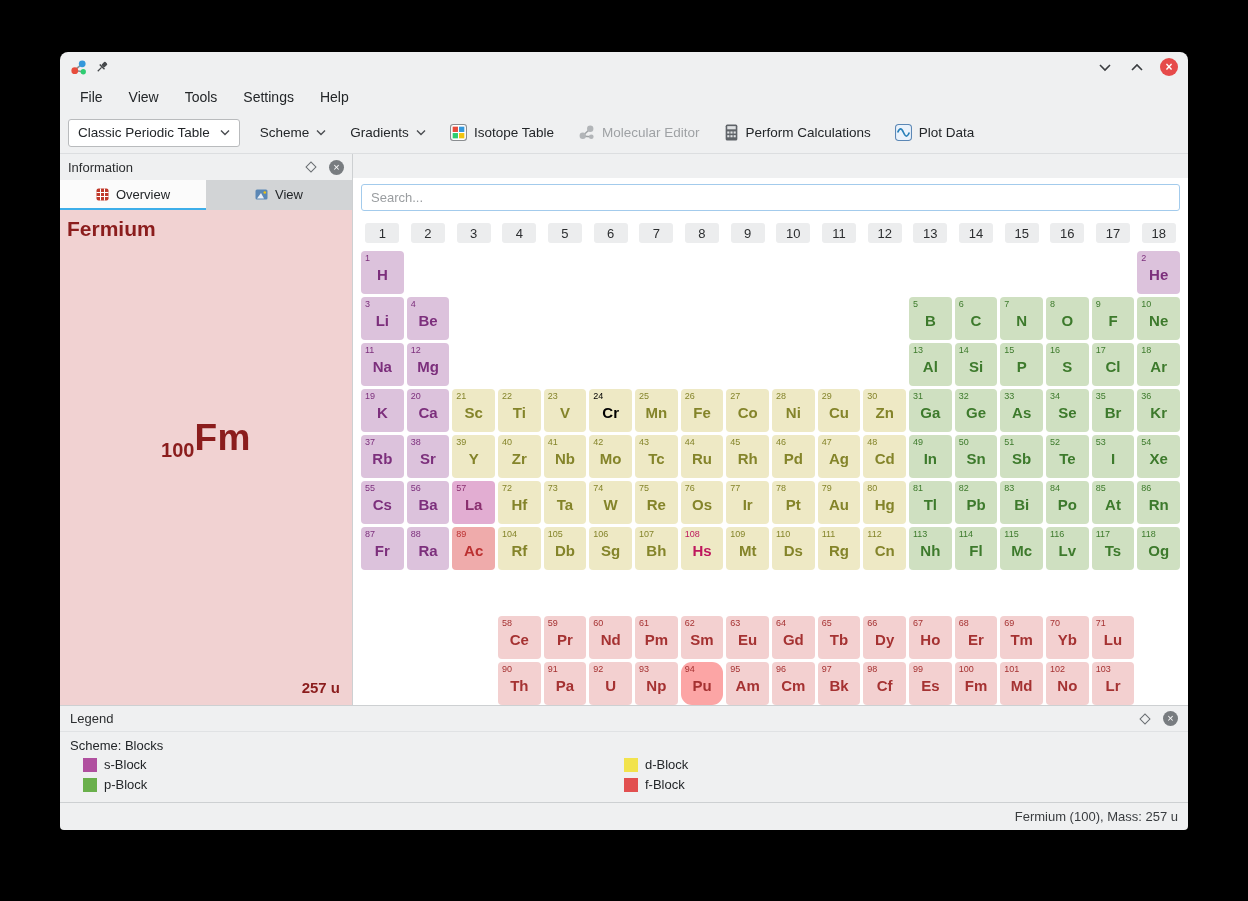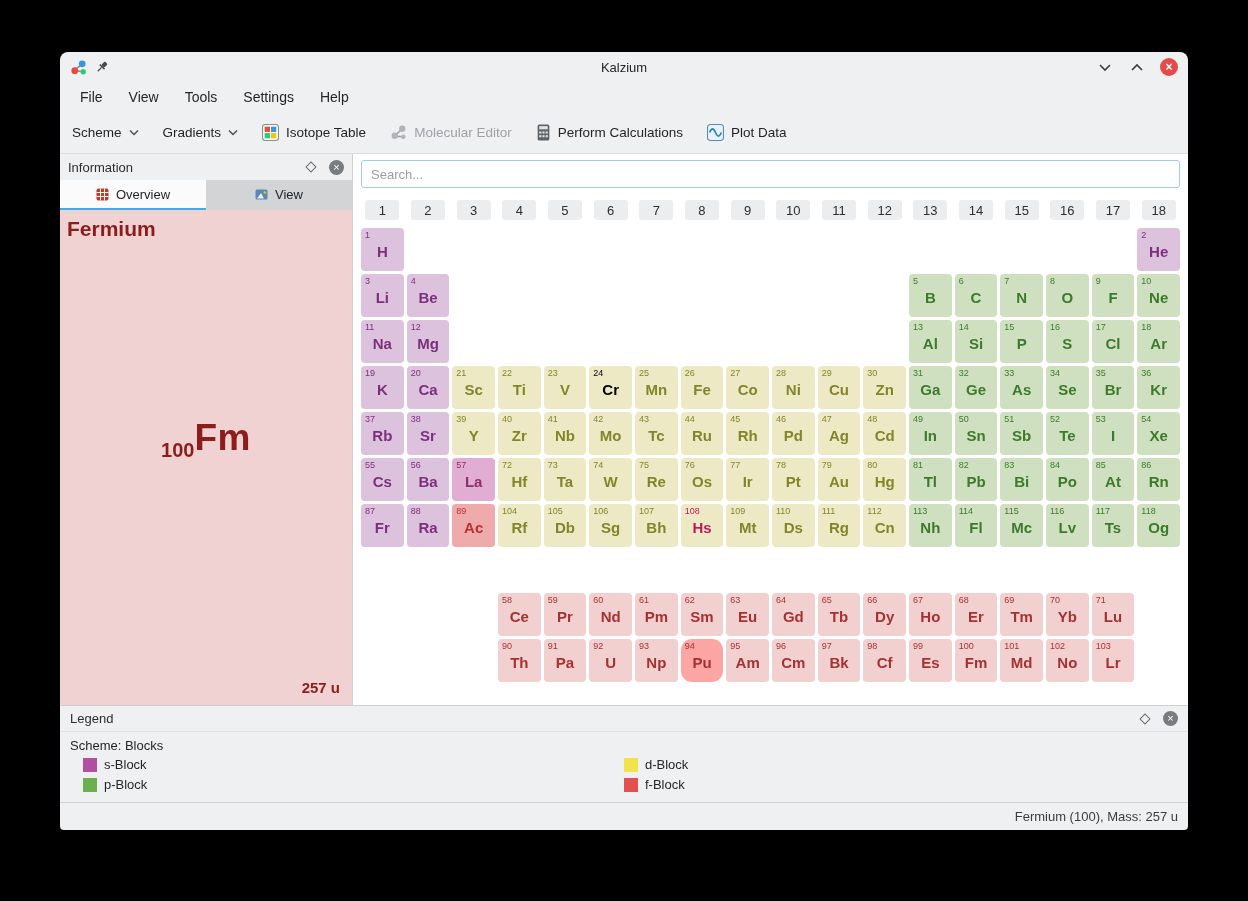--- a/index.html
+++ b/index.html
@@ -55,21 +55,21 @@
 
   .overview-panel { flex:1; position:relative; background:#f1d2d2; color:#8b1d1d; }
   .ov-name { position:absolute; top:7px; left:7px; font-size:21px; font-weight:bold; }
   .ov-center { position:absolute; top:46%; left:50%; transform:translate(-50%,-50%);
                display:flex; align-items:baseline; white-space:nowrap; }
   .ov-z { font-size:20px; font-weight:bold; position:relative; top:7px; }
   .ov-sym { font-size:37px; font-weight:bold; letter-spacing:0.5px; }
   .ov-mass { position:absolute; bottom:9px; right:12px; font-size:15px; font-weight:bold; }
 
   
-  .main-right { flex:1; background:#fff; padding:6px 8px 0 8px; display:flex; flex-direction:column; }
+  .main-right { flex:1; background:#fff; padding:6px 8px 0 8px; display:flex; flex-direction:column;margin-top:24px; }
   .search-input { width:100%; height:28px; border:1px solid #a3cbec; border-radius:3px;
                   padding:0 9px; font-size:13px; color:#444; outline:none; background:#fff;
                   font-family:"Liberation Sans", sans-serif; }
   .search-input::placeholder { color:#9a9da0; }
 
   .group-row { display:grid; grid-template-columns:repeat(18,1fr); gap:3px; margin-top:12px; }
   .gwrap { display:flex; justify-content:center; }
   .group-chip { width:34px; height:20px; background:#ecedee; border-radius:3px;
                 display:flex; align-items:center; justify-content:center;
                 font-size:13px; color:#2c2e30; }
@@ -111,21 +111,20 @@
         <circle cx="12.5" cy="12" r="2.5" fill="#2ecc71"></circle>
       </svg>
       <svg width="14" height="14" viewBox="0 0 14 14">
         <g transform="rotate(45 7 7)" fill="#45484b">
           <rect x="5" y="1" width="4" height="5" rx="1"></rect>
           <rect x="3.5" y="6" width="7" height="1.6" rx="0.8"></rect>
           <rect x="6.4" y="7.6" width="1.2" height="5.4"></rect>
         </g>
       </svg>
     </div>
-    <div class="title">Kalzium</div>
     <div class="tb-right">
       <span class="tb-btn">
         <svg class="chev" width="12" height="10" viewBox="0 0 12 10">
           <polyline points="1,3 6,8 11,3" fill="none" stroke="#3a3d40" stroke-width="1.6"></polyline>
         </svg>
       </span>
       <span class="tb-btn">
         <svg class="chev" width="12" height="10" viewBox="0 0 12 10">
           <polyline points="1,8 6,3 11,8" fill="none" stroke="#3a3d40" stroke-width="1.6"></polyline>
         </svg>
@@ -136,20 +135,26 @@
 
   <div class="menubar">
       <div class="menu-item">File</div>
       <div class="menu-item">View</div>
       <div class="menu-item">Tools</div>
       <div class="menu-item">Settings</div>
       <div class="menu-item">Help</div>
     </div>
 
   <div class="toolbar">
+    <div class="combobox">
+      <span>Classic Periodic Table</span>
+      <svg width="10" height="7" viewBox="0 0 10 7">
+        <polyline points="1,1.5 5,5.5 9,1.5" fill="none" stroke="#4a4d50" stroke-width="1.4"></polyline>
+      </svg>
+    </div>
     <div class="toolbutton">
       <span>Scheme</span>
       <svg width="10" height="7" viewBox="0 0 10 7">
         <polyline points="1,1.5 5,5.5 9,1.5" fill="none" stroke="#4a4d50" stroke-width="1.4"></polyline>
       </svg>
     </div>
     <div class="toolbutton">
       <span>Gradients</span>
       <svg width="10" height="7" viewBox="0 0 10 7">
         <polyline points="1,1.5 5,5.5 9,1.5" fill="none" stroke="#4a4d50" stroke-width="1.4"></polyline>

